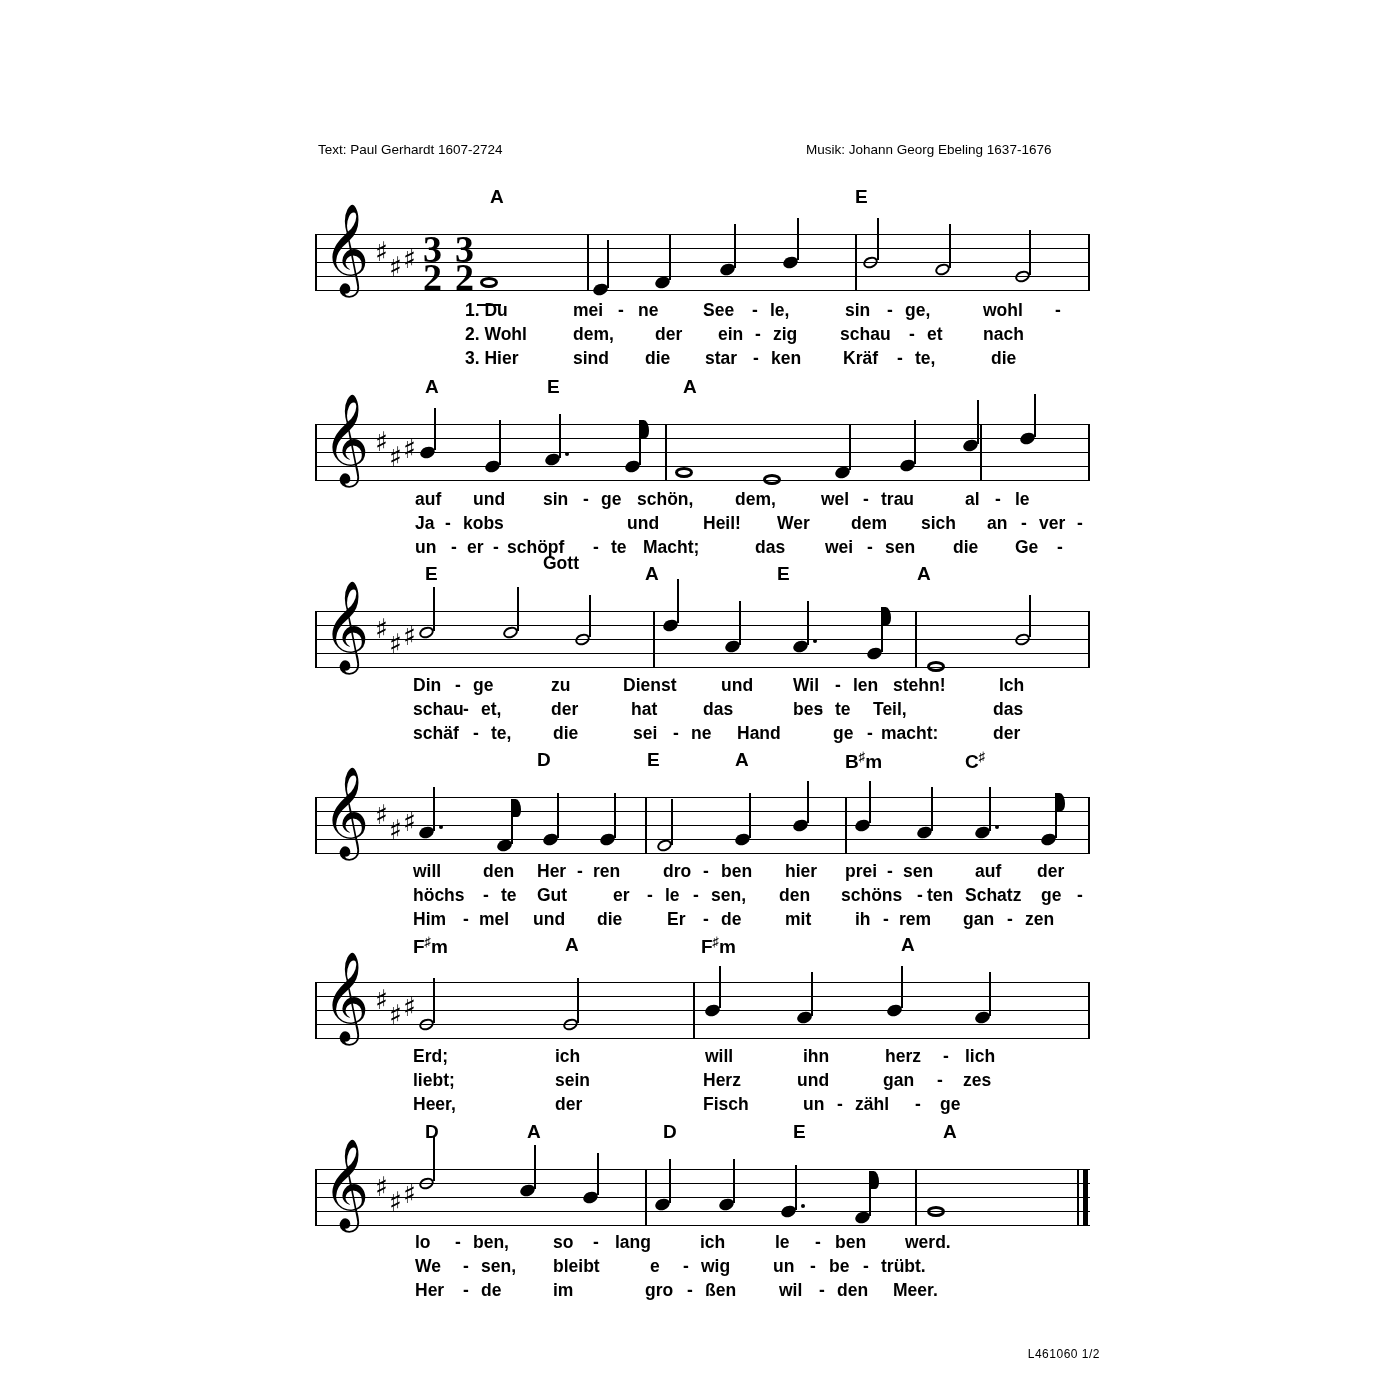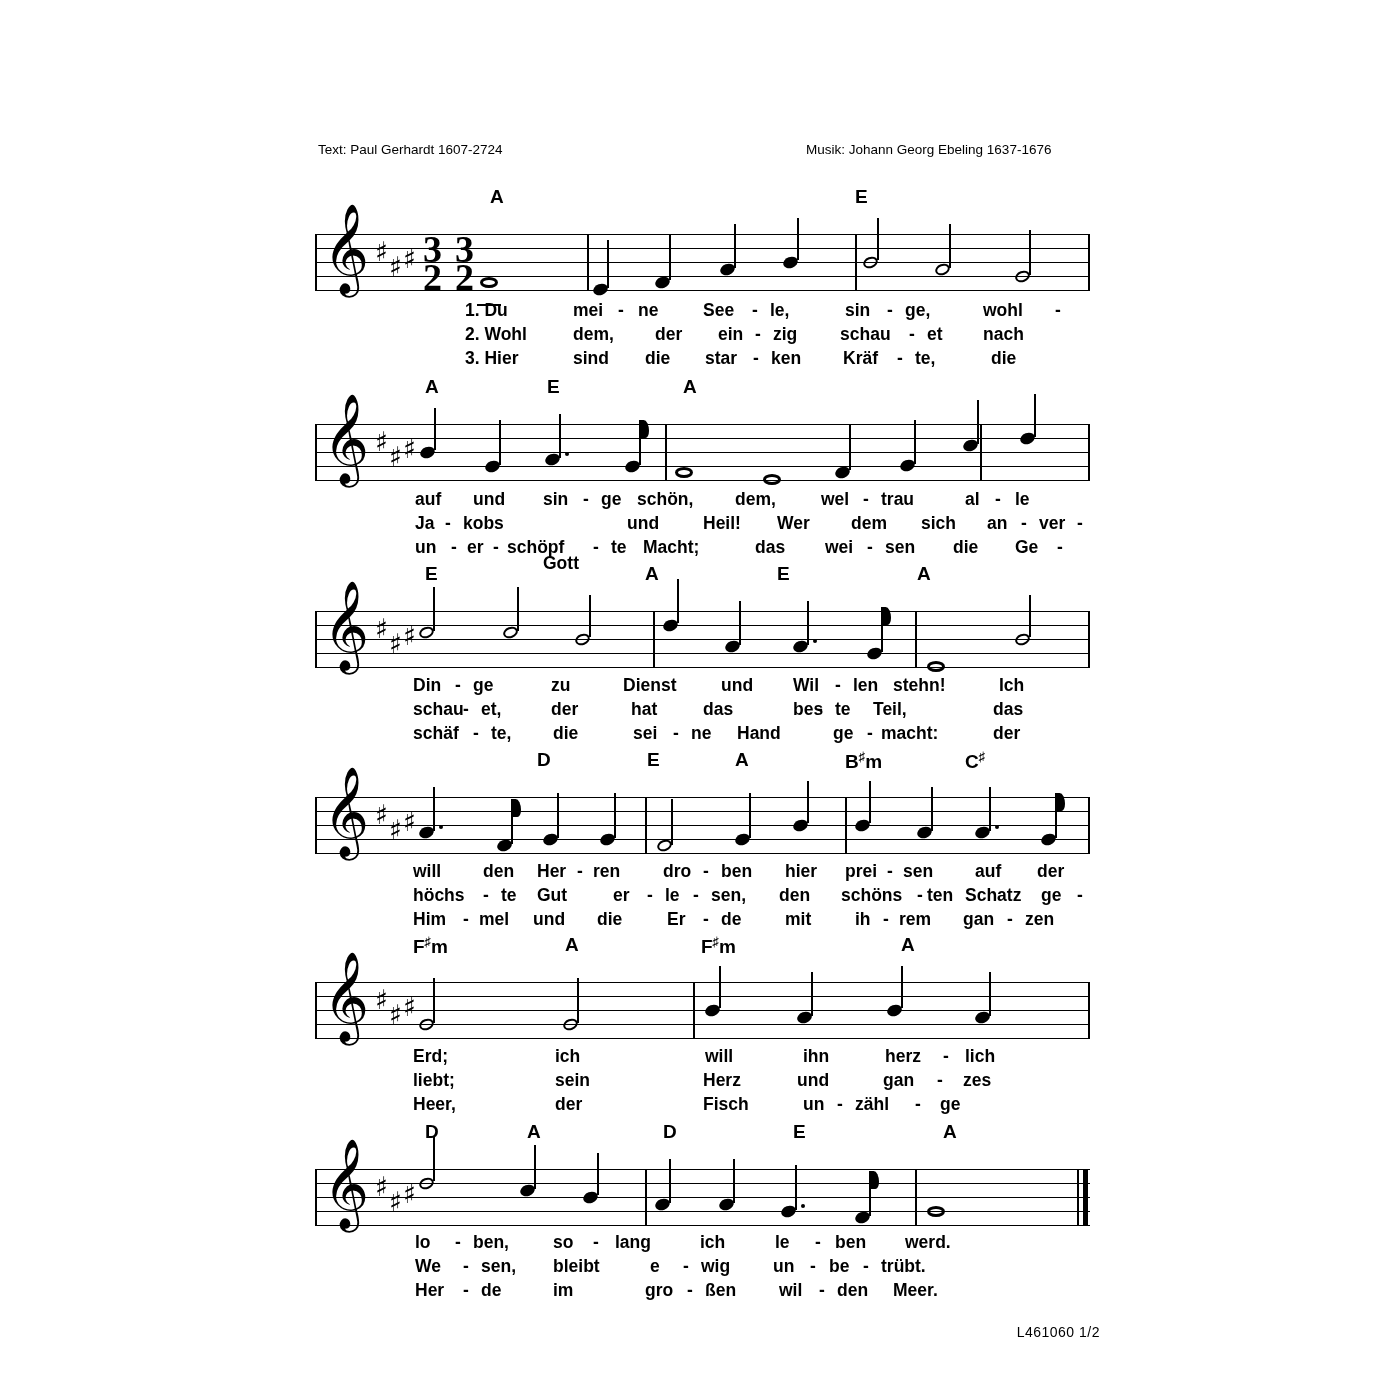--- a/index.html
+++ b/index.html
@@ -173,22 +173,22 @@
     white-space: nowrap;
   }
   .lyric-line span {
     position: absolute;
     top: 0;
   }
 
   .footer {
     position: absolute;
     right: 300px;
-    bottom: 60px;
-    font-size: 14px;
+    bottom: 39px;
+    font-size: 12px;
     letter-spacing: 0.5px;
   }
 </style>
 </head>
 <body>
 
 <div class="page">
 
   <div class="credit credit-text">Text: Paul Gerhardt 1607-2724</div>
   <div class="credit credit-music">Musik: Johann Georg Ebeling  1637-1676</div>

